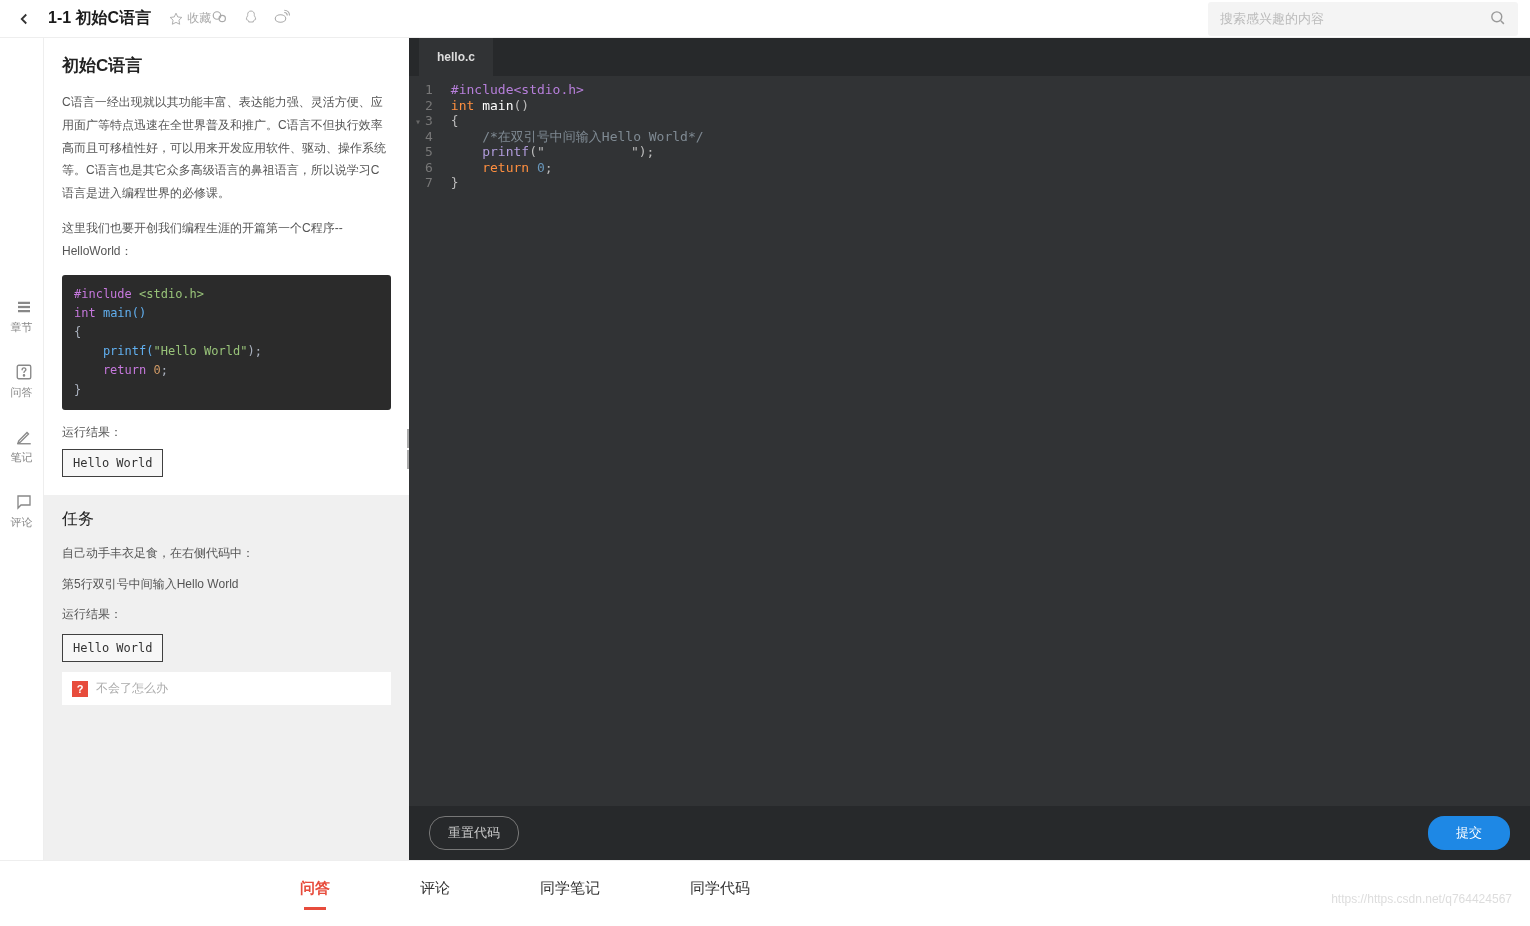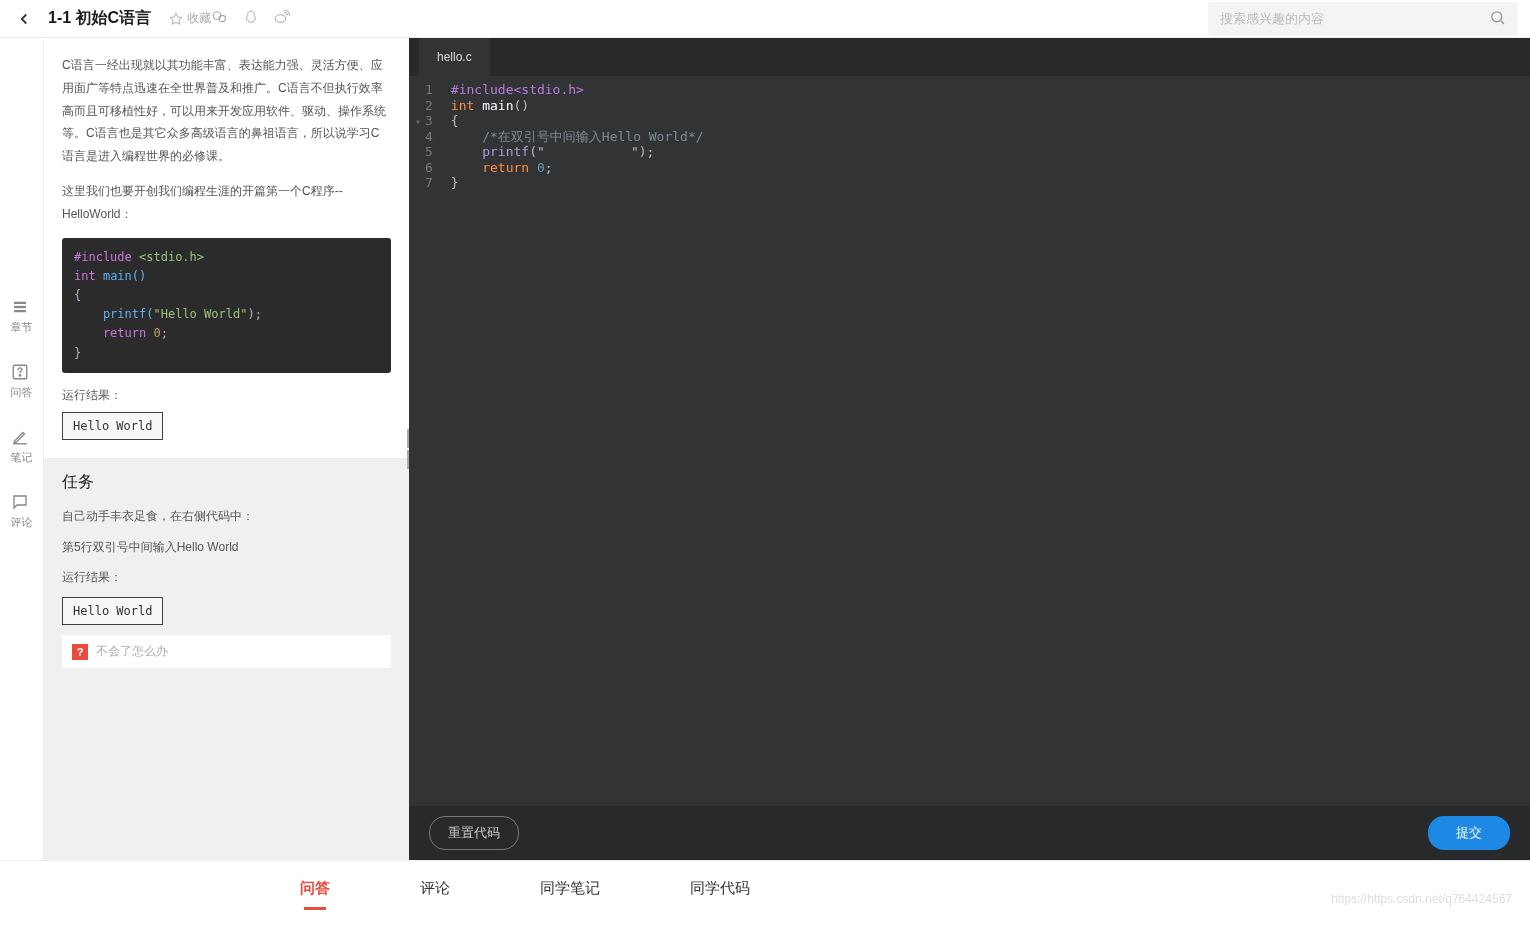--- a/index.html
+++ b/index.html
@@ -11,40 +11,40 @@
 .topbar-fav svg { margin-right:4px;}
 .topbar-icons { display:flex; align-items:center; gap:14px;}
 .topbar-icons .ic { color:#aaa; cursor:pointer; }
 .searchbox { margin-left:auto; width:310px; height:34px; background:#f4f4f4; border-radius:3px; display:flex; align-items:center; padding:0 12px; }
 .searchbox input { flex:1; border:none; outline:none; background:transparent; font-size:13px; color:#555;}
 .searchbox input::placeholder{color:#bbb;}
 .searchbox .sicon { color:#999; cursor:pointer;}
 
 .main { display:flex; height: calc(100vh - 48px - 56px); }
 .leftnav { width:44px; background:#fff; border-right:1px solid #eee; padding-top:260px; display:flex; flex-direction:column; align-items:center; gap:28px;}
-.navitem { display:flex; flex-direction:column; align-items:flex-start; color:#888; font-size:11px; cursor:pointer; gap:4px;}
+.navitem { display:flex; flex-direction:column; align-items:flex-end; color:#888; font-size:11px; cursor:pointer; gap:4px;}
 .navitem svg { color:#888; }
 
 .content-left { width:365px; background:#f0f0f0; overflow-y:auto; position:relative;}
 .article { background:#fff; padding:16px 18px 18px 18px; }
 .article h2 { font-size:17px; font-weight:700; margin-bottom:14px; color:#222;}
 .article p { font-size:12px; line-height:1.9; color:#555; margin-bottom:12px;}
 .codeblock { background:#2b2b2b; border-radius:3px; padding:10px 12px; font-family:Consolas,Monaco,monospace; font-size:12px; line-height:1.6; margin-bottom:14px; white-space:pre; overflow-x:auto;}
 .cb-preproc{color:#c678dd;} .cb-inc{color:#98c379;} .cb-type{color:#c678dd;} .cb-fn{color:#61afef;} .cb-punc{color:#abb2bf;} .cb-str{color:#98c379;} .cb-kw{color:#c678dd;} .cb-num{color:#d19a66;}
 .runlabel { font-size:12px; color:#555; margin-bottom:8px;}
 .runresult { background:#f7f7f7; display:inline-block; padding:6px 10px; font-family:Consolas,Monaco,monospace; font-size:12px; color:#333; border:1px solid #404040;}
 .task { background:#f0f0f0; padding:14px 18px 18px 18px;}
 .task h3 { font-size:16px; font-weight:400; margin-bottom:12px; color:#222;}
 .task p { font-size:12px; color:#555; line-height:1.9; margin-bottom:8px;}
 .helpbox { background:#fff; margin-top:10px; padding:8px 10px; display:flex; align-items:center; gap:8px; font-size:12px; color:#aaa; cursor:pointer;}
 .helpicon { width:16px; height:16px; background:#e74c3c; color:#fff; display:flex;align-items:center;justify-content:center;font-weight:700;font-size:11px;}
 
 .editor-pane { flex:1; background:#2d2d2d; display:flex; flex-direction:column; position:relative;}
 .tabrow { height:38px; background:#27292b; display:flex; align-items:center; padding-left:10px;}
-.filetab { color:#ddd; font-size:12px; font-weight:400; padding:0 18px; height:100%; display:flex; align-items:center; background:#313335;}
+.filetab { color:#ddd; font-size:12px; font-weight:700; padding:0 18px; height:100%; display:flex; align-items:center; background:#313335;}
 .code-area { flex:1; display:flex; font-family:Consolas,Monaco,monospace; font-size:13px; line-height:15.5px; overflow:auto; background:#313335;}
 .gutter { background:#313335; color:#777; text-align:right; padding:6px 10px 6px 6px; user-select:none; border-right:0px solid #444;}
 .gutter div{height:15.5px;}
 .codelines { padding:6px 0 6px 8px; color:#a9b7c6;}
 .codelines .line{height:15.5px; white-space:pre;}
 .tok-preproc{color:#b77fdb;} .tok-incpath{color:#b77fdb;} .tok-type{color:#ff8f3f;} .tok-fn{color:#ffffff;} .tok-punc{color:#bbb;} .tok-comment{color:#7f8a93;text-align:center;} .tok-call{color:#b09cdb;} .tok-kw{color:#ff8f3f;} .tok-num{color:#6897BB;} .fold{color:#666;font-size:10px;margin-right:4px;}
 
 .grip { position:absolute; top:50%; transform:translateY(-50%); width:6px; height:40px; display:flex; flex-direction:column; justify-content:center; align-items:center; cursor:col-resize; gap:2px;}
 .grip.left{left:-4px;} .grip.right{right:-4px;}
 .grip .bar{width:1.5px;height:22px;background:#aaa;}
@@ -126,20 +126,21 @@
     <div class="navitem">
       <svg width="18" height="18" viewBox="0 0 24 24" fill="none" stroke="currentColor" stroke-width="1.8">
           <path d="M4 4h16v12H8l-4 4V4z"></path>
         </svg>
       <span>评论</span>
     </div>
   </div>
 
   <div class="content-left">
     <div class="article">
+      <h2>初始C语言</h2>
       <p>C语言一经出现就以其功能丰富、表达能力强、灵活方便、应用面广等特点迅速在全世界普及和推广。C语言不但执行效率高而且可移植性好，可以用来开发应用软件、驱动、操作系统等。C语言也是其它众多高级语言的鼻祖语言，所以说学习C语言是进入编程世界的必修课。</p>
       <p>这里我们也要开创我们编程生涯的开篇第一个C程序--HelloWorld：</p>
       <div class="codeblock"><span class="cb-preproc">#include</span><span class="cb-inc"> &lt;stdio.h&gt;</span>
 <span class="cb-type">int</span><span class="cb-fn"> main()</span>
 <span class="cb-punc">{</span>
 <span class="cb-fn">    printf(</span><span class="cb-str">"Hello World"</span><span class="cb-punc">);</span>
 <span class="cb-kw">    return </span><span class="cb-num">0</span><span class="cb-punc">;</span>
 <span class="cb-punc">}</span></div>
       <div class="runlabel">运行结果：</div>
       <div class="runresult">Hello World</div>

